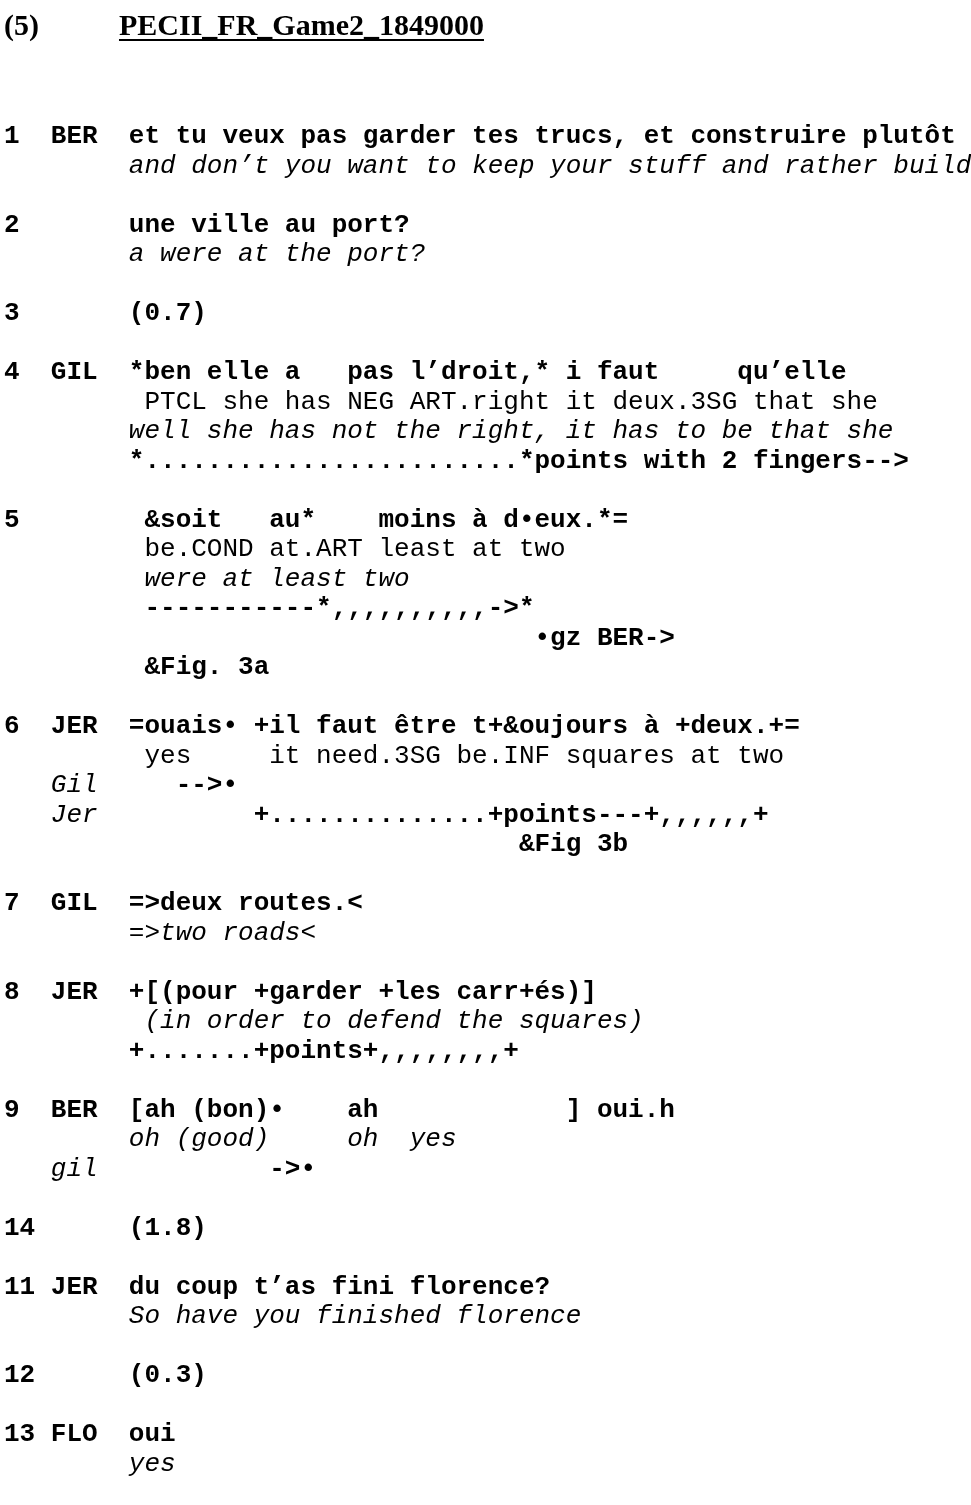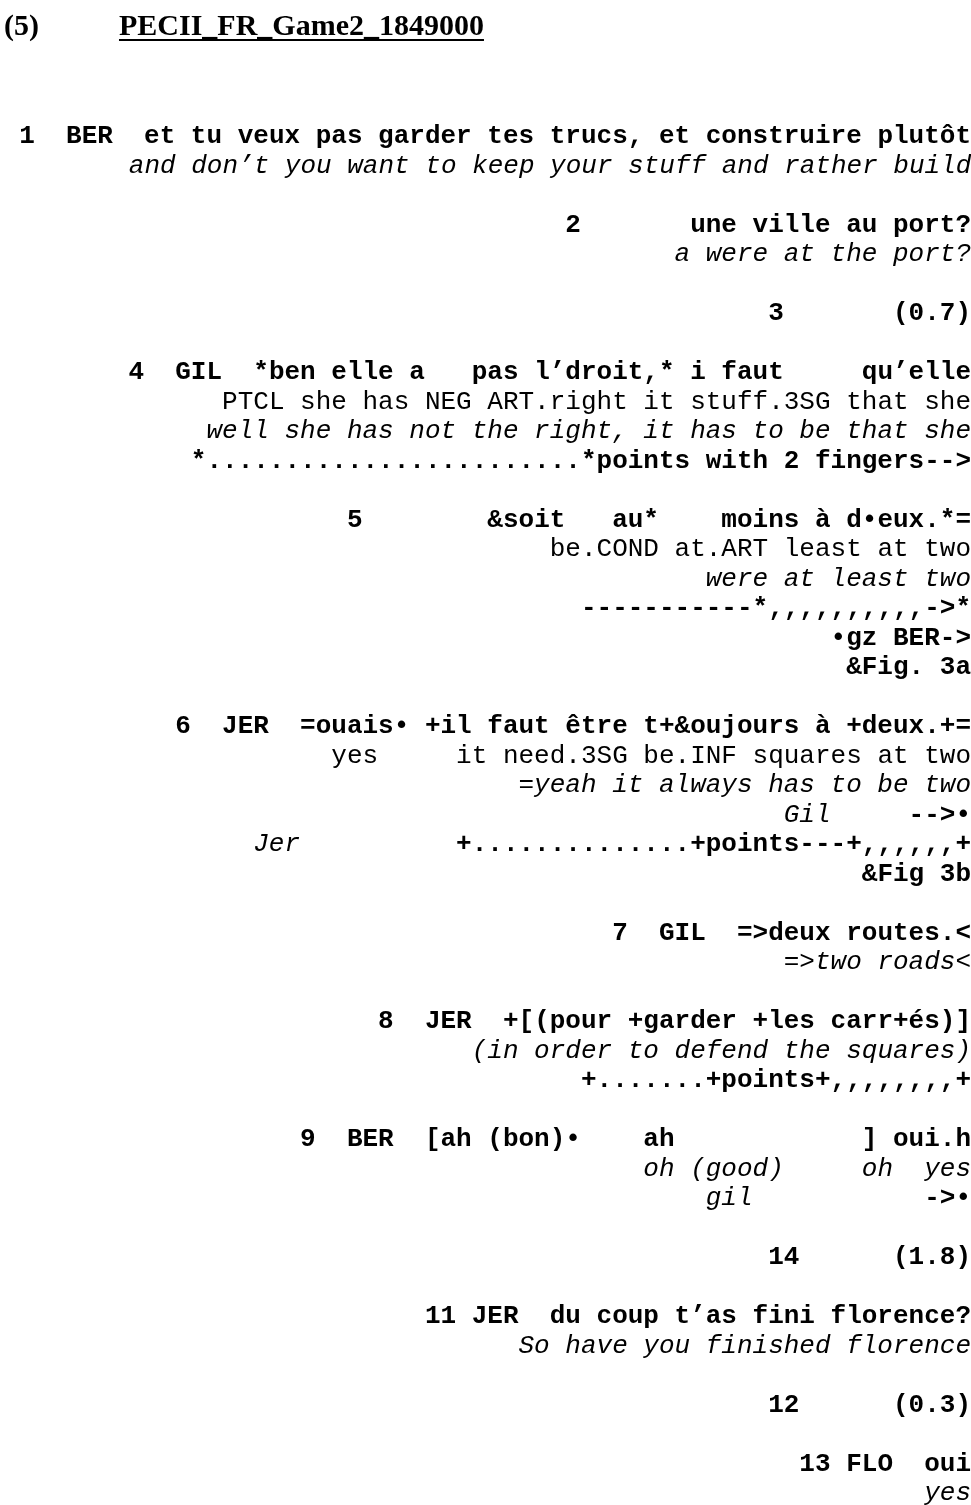--- a/index.html
+++ b/index.html
@@ -19,21 +19,21 @@
     line-height:38px;
     margin-bottom:78px;
     white-space:pre;
   }
   .header .title {
     margin-left:80px;
     text-decoration:underline;
     text-decoration-thickness:2px;
     text-underline-offset:4px;
   }
-  .block { margin-bottom:29.5px;text-align:right; }
+  .block { margin-bottom:29.5px; }
   .row {
     white-space:pre;
     line-height:29.5px;
     height:29.5px;
   }
   .s-b { font-weight:bold; }
   .s-i { font-style:italic; }
   .s-r { font-weight:normal; }
 </style>
 </head>
@@ -48,36 +48,35 @@
       </div>
       <div class="block">
         <div class="row"><span class="s-b">2  </span><span class="s-b">     </span><span class="s-b">une ville au port?</span></div>
         <div class="row"><span class="s-b">   </span><span class="s-r">     </span><span class="s-i">a were at the port?</span></div>
       </div>
       <div class="block">
         <div class="row"><span class="s-b">3  </span><span class="s-b">     </span><span class="s-b">(0.7)</span></div>
       </div>
       <div class="block">
         <div class="row"><span class="s-b">4  </span><span class="s-b">GIL  </span><span class="s-b">*ben elle a   pas l’droit,* i faut     qu’elle</span></div>
-        <div class="row"><span class="s-b">   </span><span class="s-r">     </span><span class="s-r"> PTCL she has NEG ART.right it stuff.3SG that she</span></div>
+        <div class="row"><span class="s-b">   </span><span class="s-r">     </span><span class="s-r"> PTCL she has NEG ART.right it deux.3SG that she</span></div>
         <div class="row"><span class="s-b">   </span><span class="s-r">     </span><span class="s-i">well she has not the right, it has to be that she</span></div>
         <div class="row"><span class="s-b">   </span><span class="s-r">     </span><span class="s-b">*........................*points with 2 fingers--&gt;</span></div>
       </div>
       <div class="block">
         <div class="row"><span class="s-b">5  </span><span class="s-b">     </span><span class="s-b"> &amp;soit   au*    moins à d•eux.*=</span></div>
         <div class="row"><span class="s-b">   </span><span class="s-r">     </span><span class="s-r"> be.COND at.ART least at two</span></div>
         <div class="row"><span class="s-b">   </span><span class="s-r">     </span><span class="s-i"> were at least two</span></div>
         <div class="row"><span class="s-b">   </span><span class="s-r">     </span><span class="s-b"> -----------*,,,,,,,,,,-&gt;*</span></div>
         <div class="row"><span class="s-b">   </span><span class="s-r">     </span><span class="s-b">                          •gz BER-&gt;</span></div>
         <div class="row"><span class="s-b">   </span><span class="s-r">     </span><span class="s-b"> &amp;Fig. 3a</span></div>
       </div>
       <div class="block">
         <div class="row"><span class="s-b">6  </span><span class="s-b">JER  </span><span class="s-b">=ouais• +il faut être t+&amp;oujours à +deux.+=</span></div>
         <div class="row"><span class="s-b">   </span><span class="s-r">     </span><span class="s-r"> yes     it need.3SG be.INF squares at two</span></div>
-        <div class="row"><span class="s-b">   </span><span class="s-r">     </span><span class="s-i">=yeah it always has to be two</span></div>
         <div class="row"><span class="s-b">   </span><span class="s-i">Gil  </span><span class="s-b">   --&gt;•</span></div>
         <div class="row"><span class="s-b">   </span><span class="s-i">Jer  </span><span class="s-b">        +..............+points---+,,,,,,+</span></div>
         <div class="row"><span class="s-b">   </span><span class="s-r">     </span><span class="s-b">                         &amp;Fig 3b</span></div>
       </div>
       <div class="block">
         <div class="row"><span class="s-b">7  </span><span class="s-b">GIL  </span><span class="s-b">=&gt;deux routes.&lt;</span></div>
         <div class="row"><span class="s-b">   </span><span class="s-r">     </span><span class="s-i">=&gt;two roads&lt;</span></div>
       </div>
       <div class="block">
         <div class="row"><span class="s-b">8  </span><span class="s-b">JER  </span><span class="s-b">+[(pour +garder +les carr+és)]</span></div>

